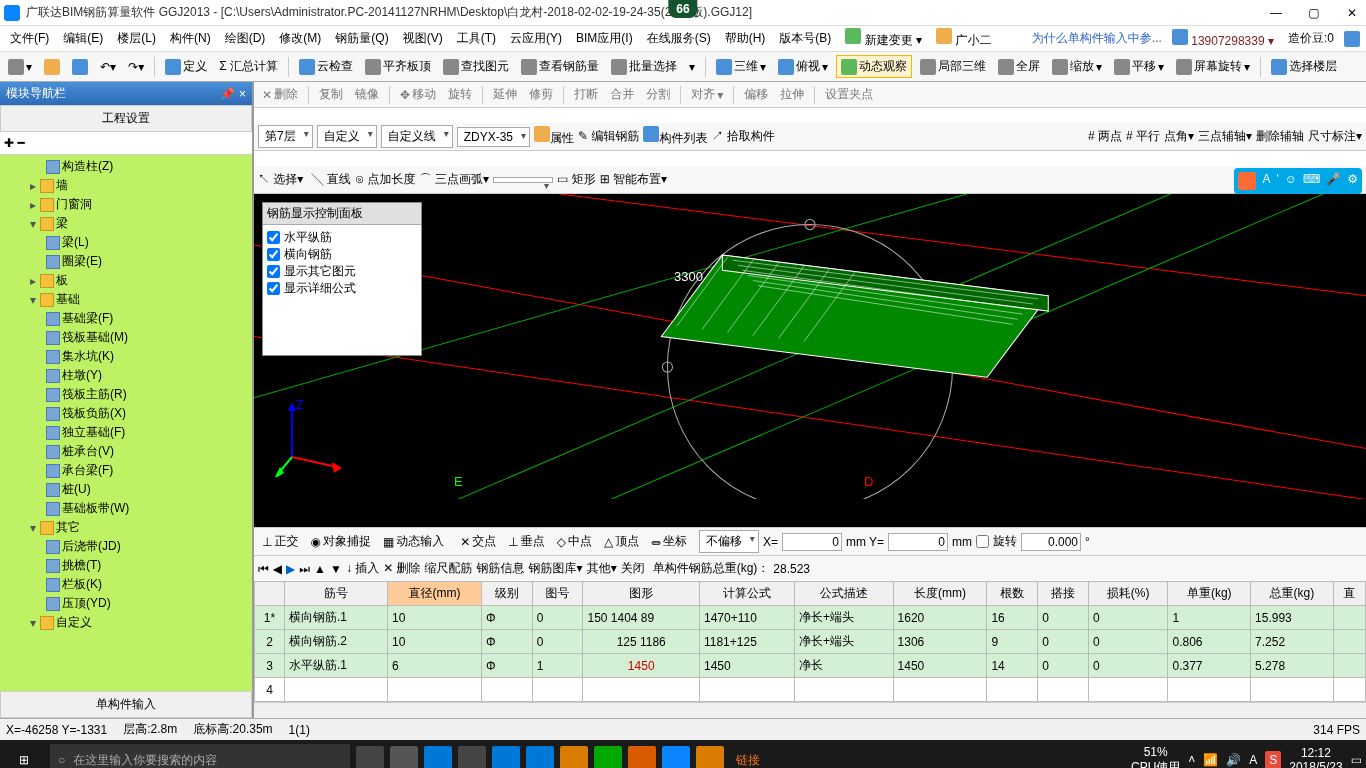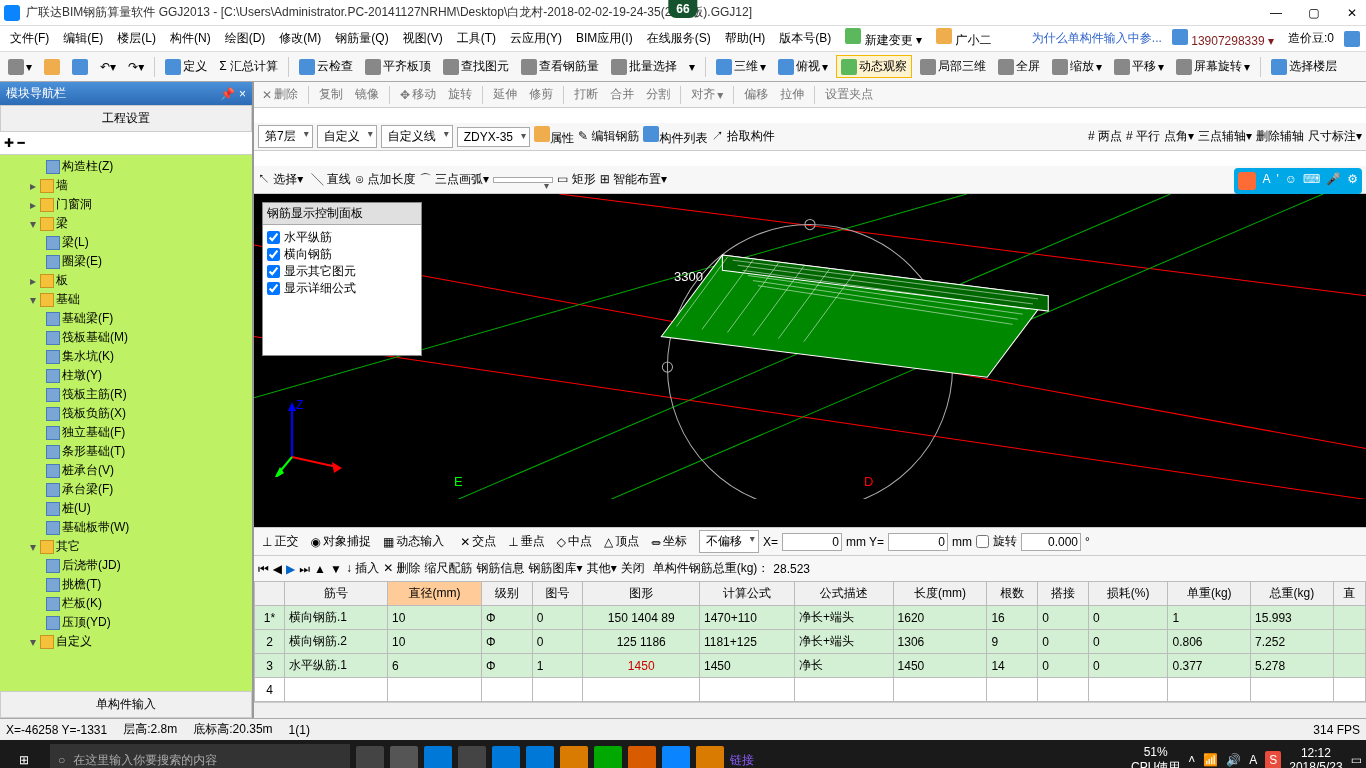--- a/index.html
+++ b/index.html
@@ -198,21 +198,20 @@
         <div class="node d2"><span class="tico leaf"></span> 圈梁(E)</div>
         <div class="node d1"><span class="caret">▸</span><span class="tico folder"></span> 板</div>
         <div class="node d1"><span class="caret">▾</span><span class="tico folder"></span> 基础</div>
         <div class="node d2"><span class="tico leaf"></span> 基础梁(F)</div>
         <div class="node d2"><span class="tico leaf"></span> 筏板基础(M)</div>
         <div class="node d2"><span class="tico leaf"></span> 集水坑(K)</div>
         <div class="node d2"><span class="tico leaf"></span> 柱墩(Y)</div>
         <div class="node d2"><span class="tico leaf"></span> 筏板主筋(R)</div>
         <div class="node d2"><span class="tico leaf"></span> 筏板负筋(X)</div>
         <div class="node d2"><span class="tico leaf"></span> 独立基础(F)</div>
-        <div class="node d2"><span class="tico leaf"></span> 条形基础(T)</div>
         <div class="node d2"><span class="tico leaf"></span> 桩承台(V)</div>
         <div class="node d2"><span class="tico leaf"></span> 承台梁(F)</div>
         <div class="node d2"><span class="tico leaf"></span> 桩(U)</div>
         <div class="node d2"><span class="tico leaf"></span> 基础板带(W)</div>
         <div class="node d1"><span class="caret">▾</span><span class="tico folder"></span> 其它</div>
         <div class="node d2"><span class="tico leaf"></span> 后浇带(JD)</div>
         <div class="node d2"><span class="tico leaf"></span> 挑檐(T)</div>
         <div class="node d2"><span class="tico leaf"></span> 栏板(K)</div>
         <div class="node d2"><span class="tico leaf"></span> 压顶(YD)</div>
         <div class="node d1"><span class="caret">▾</span><span class="tico folder"></span> 自定义</div>
@@ -405,21 +404,21 @@
               <th>直</th>
             </tr>
           </thead>
         <tbody id="tbody">
             <tr class="datarow">
               <td class="rownum">1*</td>
               <td>横向钢筋.1</td>
               <td>10</td>
               <td>Φ</td>
               <td>0</td>
-              <td style="text-align:center">150   1404 89</td>
+              <td style="text-align:left">150   1404 89</td>
               <td>1470+110</td>
               <td>净长+端头</td>
               <td>1620</td>
               <td>16</td>
               <td>0</td>
               <td>0</td>
               <td>1</td>
               <td>15.993</td>
               <td></td>
             </tr>
@@ -500,21 +499,21 @@
   <span class="tico" style="background:#555"></span>
   <span class="tico" style="background:#0078d7"></span>
   <span class="tico" style="background:#444"></span>
   <span class="tico" style="background:#0078d7"></span>
   <span class="tico" style="background:#0078d7"></span>
   <span class="tico" style="background:#d97b00"></span>
   <span class="tico" style="background:#00a800"></span>
   <span class="tico" style="background:#d95b00"></span>
   <span class="tico" style="background:#0a84ff"></span>
   <span class="tico" style="background:#d97b00"></span>
-  <span style="color:#8b5cf6;">链接</span>
+  <span style="color:#f97316;margin-left:6px">链接</span>
   <div class="right">
     <div style="text-align:center">
       <div>51%</div>
         <div>CPU使用</div>
     </div>
     <span>˄</span>
     <span>📶</span>
     <span>🔊</span>
     <span>A</span>
     <span style="background:#e74c3c;padding:2px 4px;border-radius:2px">S</span>

